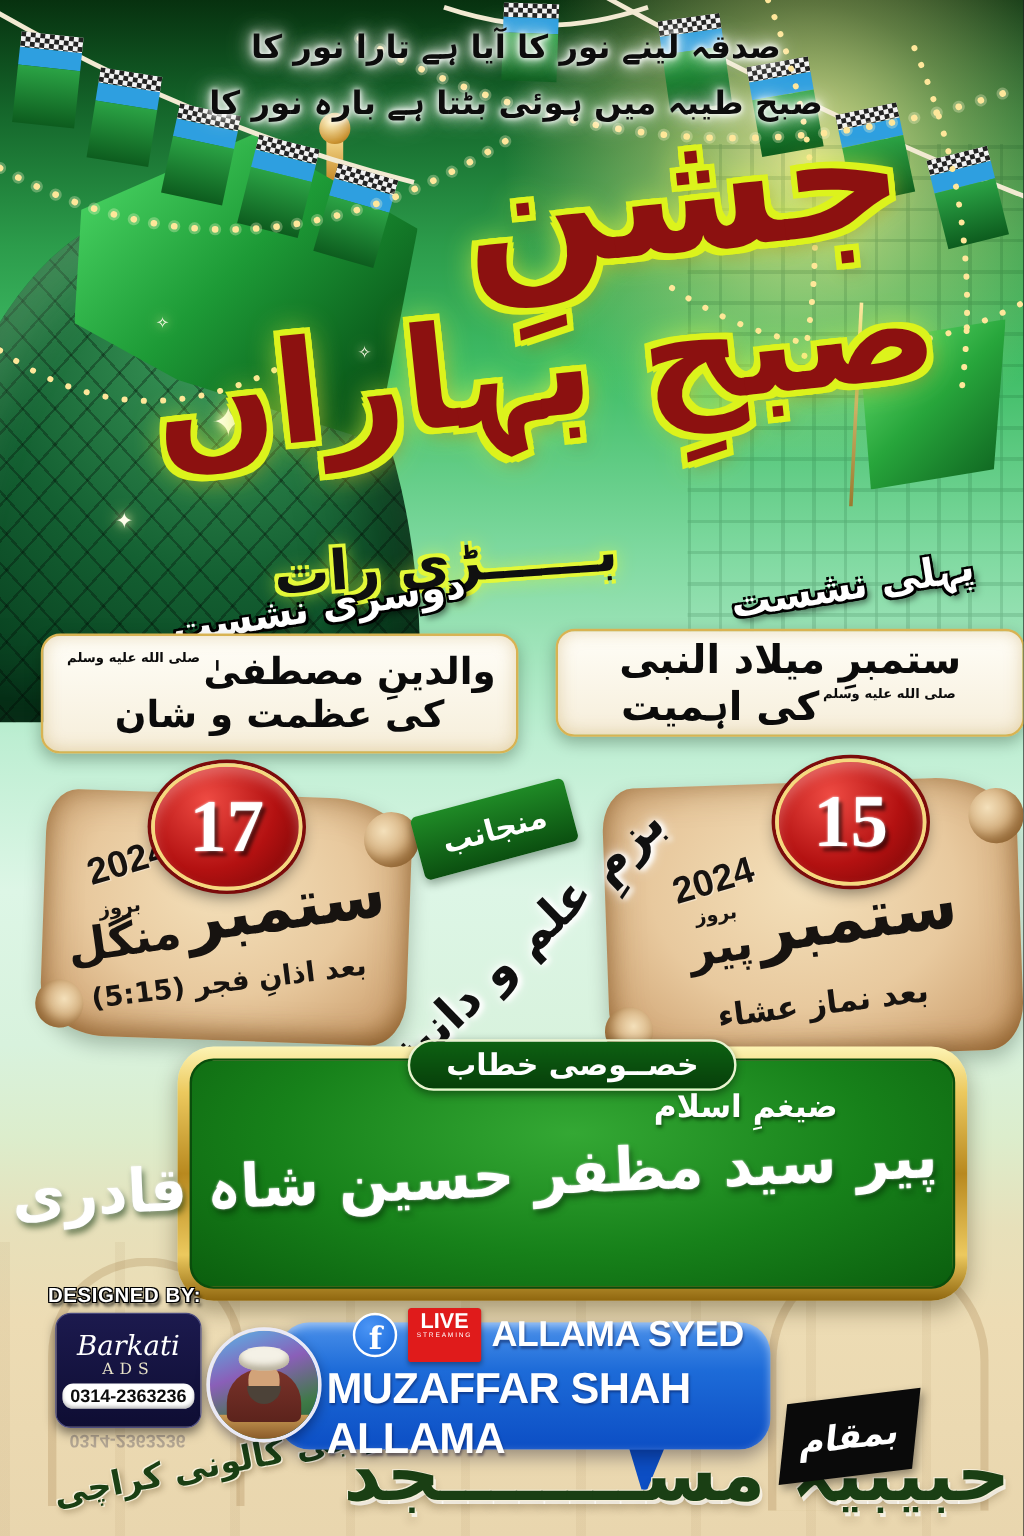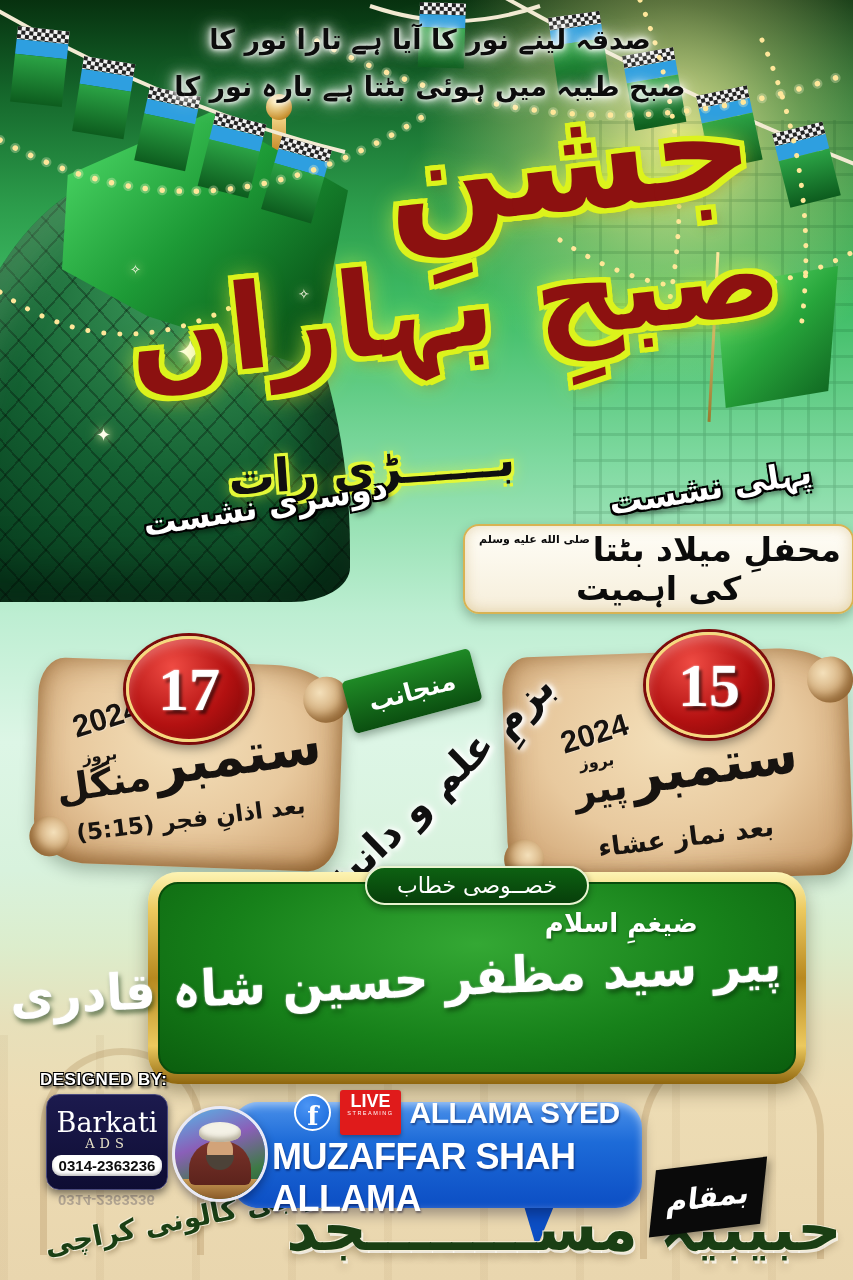--- a/index.html
+++ b/index.html
@@ -119,34 +119,34 @@
     text-shadow:0 0 6px #fff,0 0 12px #fff,2px 3px 4px rgba(255,255,255,.9);}
 
   
   .banner-outer{left:148px;top:872px;width:658px;height:212px;border-radius:30px;padding:10px;box-sizing:border-box;
     background:linear-gradient(180deg,#fdf4b4 0%,#ecc95e 18%,#b8891f 50%,#ecc95e 82%,#8f660e 100%);
     box-shadow:0 8px 18px rgba(40,30,0,.35);}
   .banner-inner{position:relative;width:100%;height:100%;border-radius:20px;border:2px solid #0a4d0c;box-sizing:border-box;
     background:radial-gradient(ellipse at 50% 32%, #34a834 0%, #17811a 55%, #0b5e0e 100%);}
   .banner-pill{position:absolute;top:-18px;left:50%;transform:translateX(-50%);
     background:linear-gradient(180deg,#0d6112,#073f0a);border:2px solid #e9f3d0;border-radius:999px;
-    padding:5px 30px;color:#fff;font-size:22px;font-weight:normal;white-space:nowrap;box-shadow:0 3px 7px rgba(0,20,0,.45);}
+    padding:5px 30px;color:#fff;font-size:25px;font-weight:bold;white-space:nowrap;box-shadow:0 3px 7px rgba(0,20,0,.45);}
   .banner-honorific{position:absolute;top:24px;right:96px;color:#fff;font-size:26px;font-weight:bold;
     text-shadow:1px 2px 3px rgba(0,40,0,.6);}
   .banner-name{position:absolute;left:0;right:0;top:64px;text-align:center;color:#fff;font-size:50px;font-weight:bold;
     transform:rotate(-2.5deg) scaleX(.96);white-space:nowrap;
     text-shadow:2px 4px 5px rgba(0,40,0,.55), 0 0 2px #fff;}
 
   
   .designer-label{left:40px;top:1070px;font-size:17px;font-weight:bold;color:#fff;letter-spacing:.5px;
     text-shadow:-1px -1px 0 #000,1px -1px 0 #000,-1px 1px 0 #000,1px 1px 0 #000,2px 3px 3px rgba(0,0,0,.8);}
   .designer-box{left:46px;top:1094px;width:120px;height:94px;background:linear-gradient(180deg,#1c1a4e,#0e0d33);
     border:1px solid #4a4a7e;border-radius:13px;box-shadow:0 4px 9px rgba(0,0,0,.5);
     display:flex;flex-direction:column;align-items:center;justify-content:center;gap:1px;}
-  .designer-brand{font-family:"DejaVu Serif",serif;font-size:27px;color:#fff;line-height:1;text-align:right;}
+  .designer-brand{font-family:"DejaVu Serif",serif;font-style:italic;font-size:23px;color:#fff;line-height:1;text-align:right;}
   .designer-brand2{font-family:"DejaVu Serif",serif;font-size:13px;letter-spacing:5px;color:#e8e2c8;line-height:1;}
   .designer-phone{margin-top:4px;background:#fff;border-radius:9px;padding:2px 7px;font-size:15px;font-weight:bold;color:#0d0d0d;
     font-family:"Liberation Sans",sans-serif;box-shadow:inset 0 -2px 3px rgba(0,0,0,.25);}
   .designer-reflection{left:58px;top:1192px;font-size:15px;font-weight:bold;color:#31304d;opacity:.3;
     transform:scaleY(-1);font-family:"Liberation Sans",sans-serif;}
 
   
   .live-bar{left:232px;top:1102px;width:410px;height:106px;border-radius:26px;
     background:linear-gradient(180deg,#4b91ea 0%,#1d6bd8 38%,#0c4ec4 100%);
     box-shadow:0 6px 14px rgba(0,0,30,.35), inset 0 3px 8px rgba(255,255,255,.5);
@@ -302,25 +302,30 @@
 
   <div class="abs title-wrap u z2">
     <div class="title-word title-w1">جشنِ</div>
     <div class="title-word title-w2">صبحِ بہاراں</div>
   </div>
   <div class="abs subtitle u z3">بــــــڑی رات</div>
 
   <div class="abs session-label label-first u z3">پہلی نشست</div>
   <div class="abs session-box box-first u z3">
     <div>
-      <span>محفلِ میلاد بٹتا</span><span class="durood">صلى الله عليه وسلم</span><span>کی اہمیت</span>
+      <span>ستمبرِ میلاد النبی</span><span class="durood">صلى الله عليه وسلم</span><span>کی اہمیت</span>
     </div>
   </div>
 
   <div class="abs session-label label-second u z3">دوسری نشست</div>
+  <div class="abs session-box box-second u z3">
+    <div>
+      <span>والدینِ مصطفیٰ</span><span class="durood">صلى الله عليه وسلم</span><span>کی عظمت و شان</span>
+    </div>
+  </div>
 
   <div class="abs scroll scroll-right z2"></div>
   <div class="abs scroll-year year-16 z3">2024</div>
   <div class="abs month-row month-16 u z3">
     <span class="month-big">ستمبر</span>
     <span class="weekday-stack">
       <span class="on-day">بروز</span>
       <span class="weekday">پیر</span>
     </span>
   </div>

